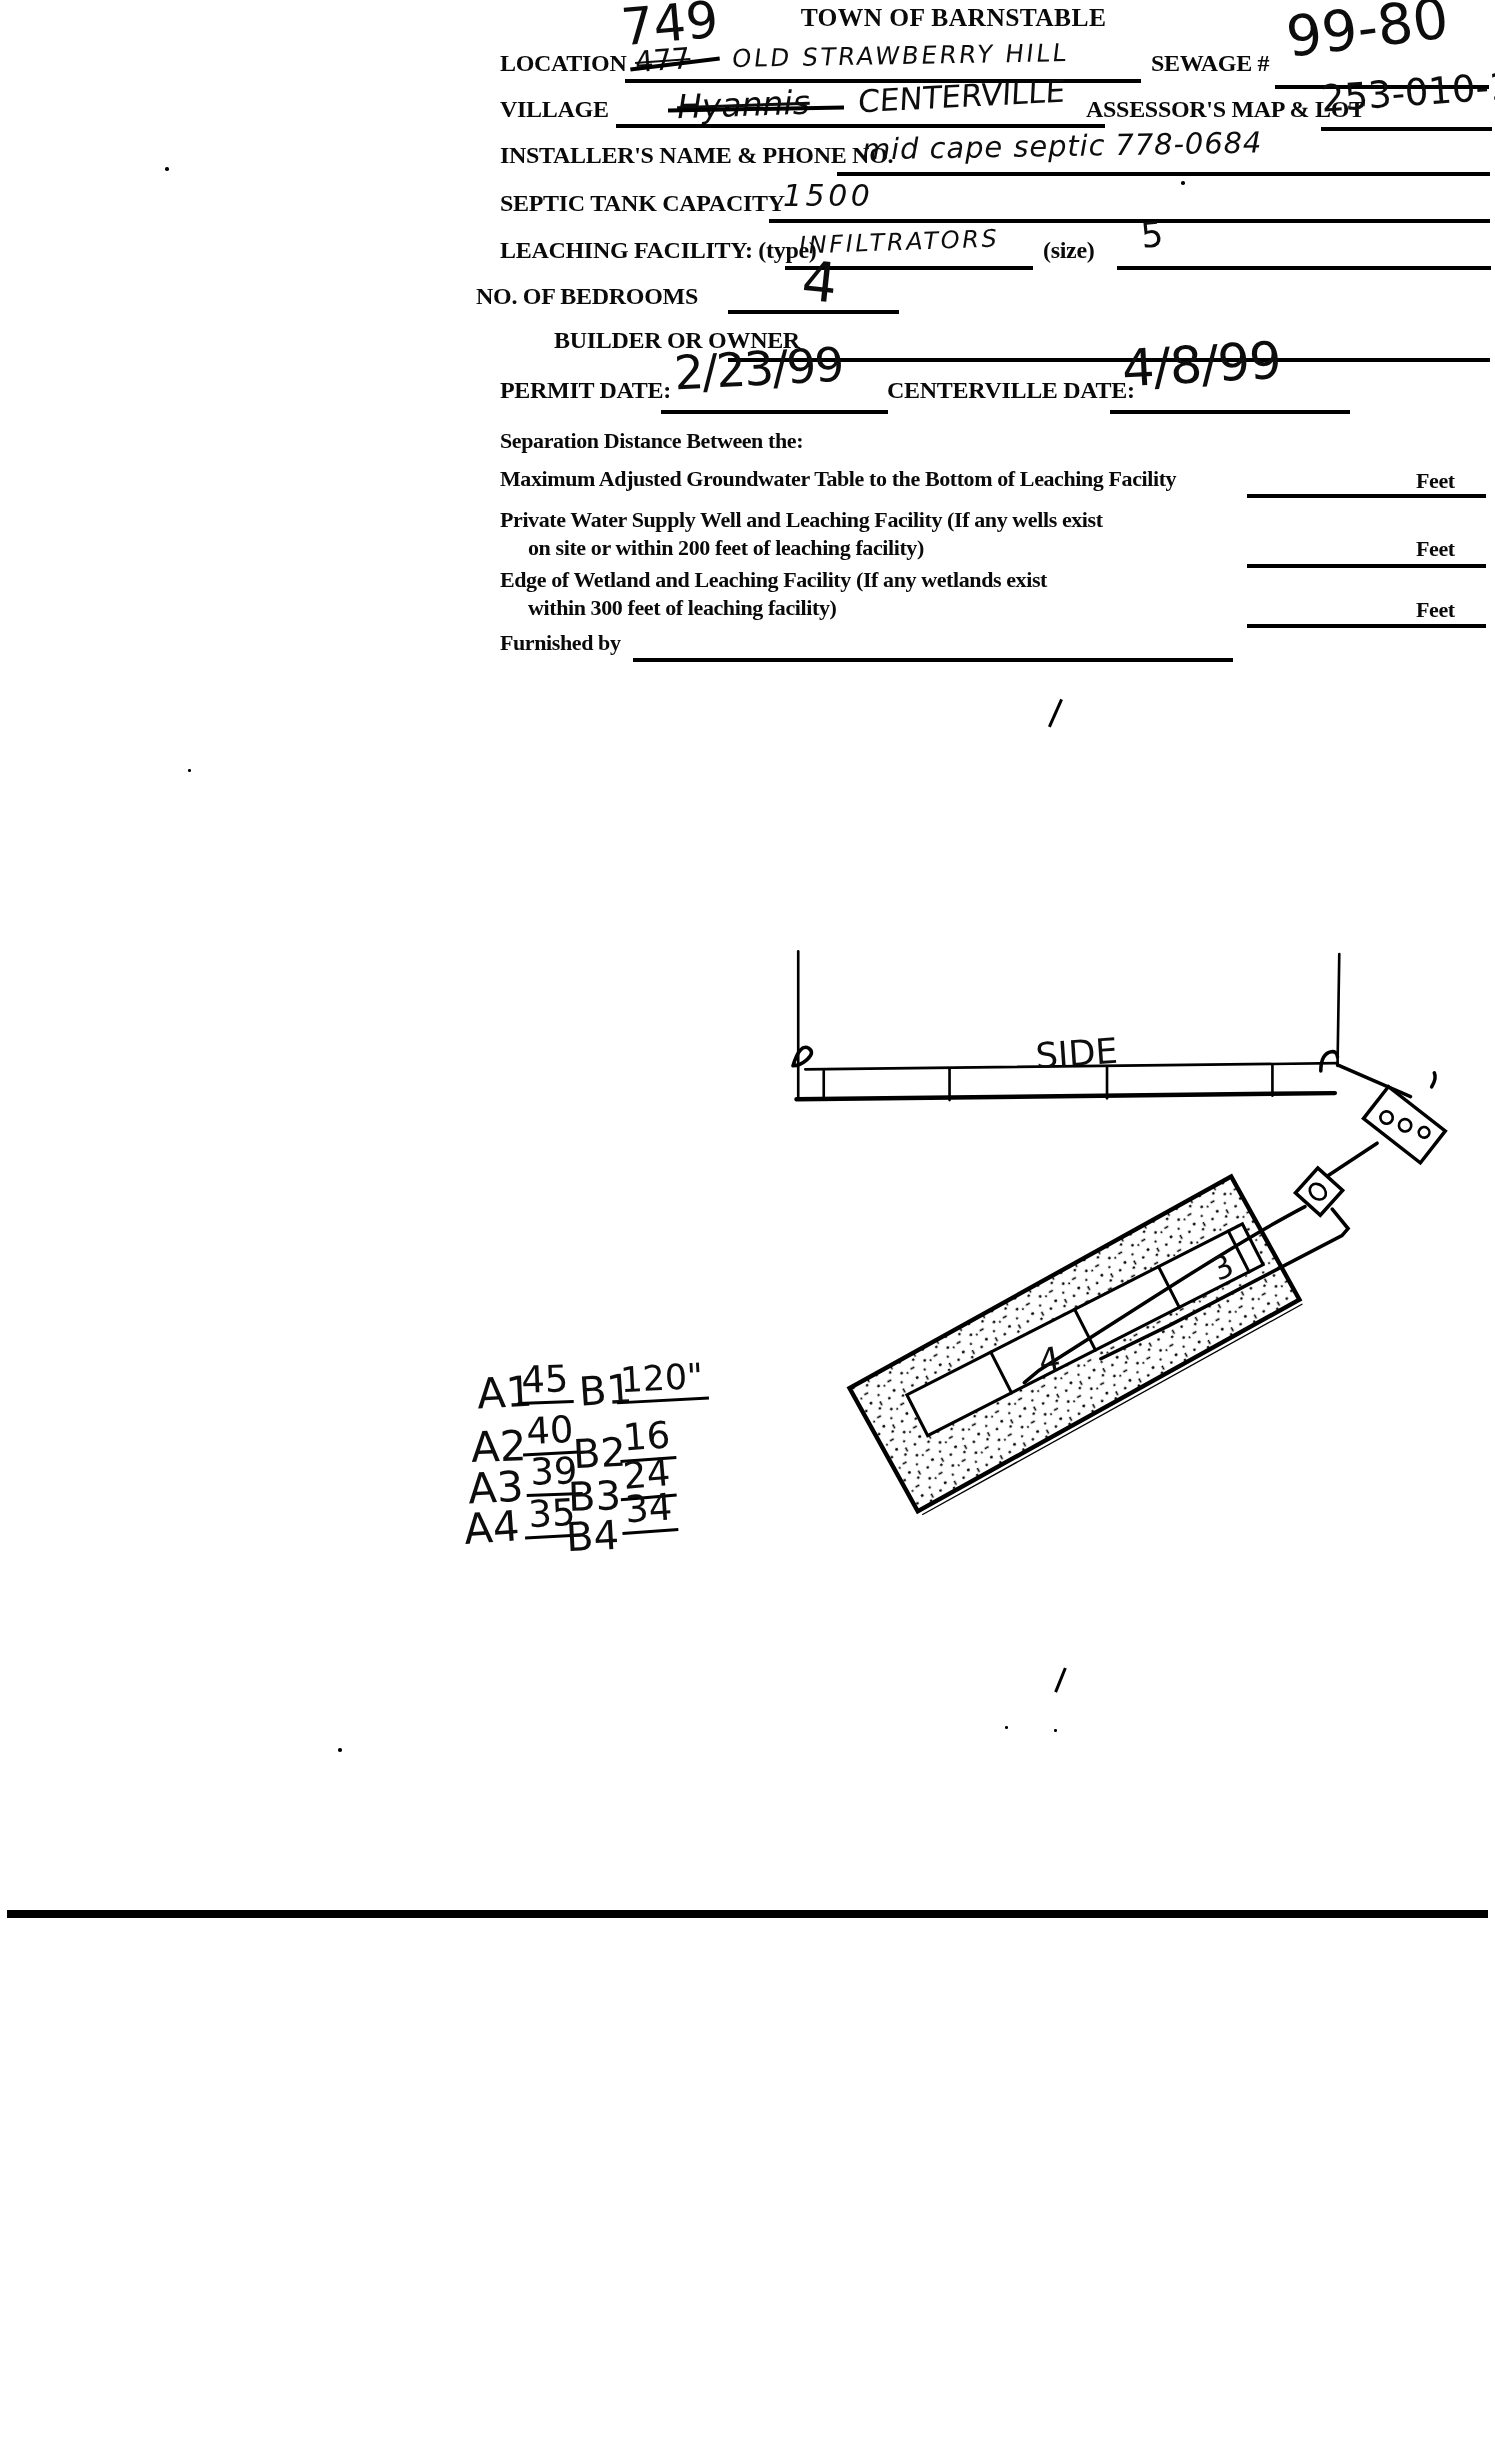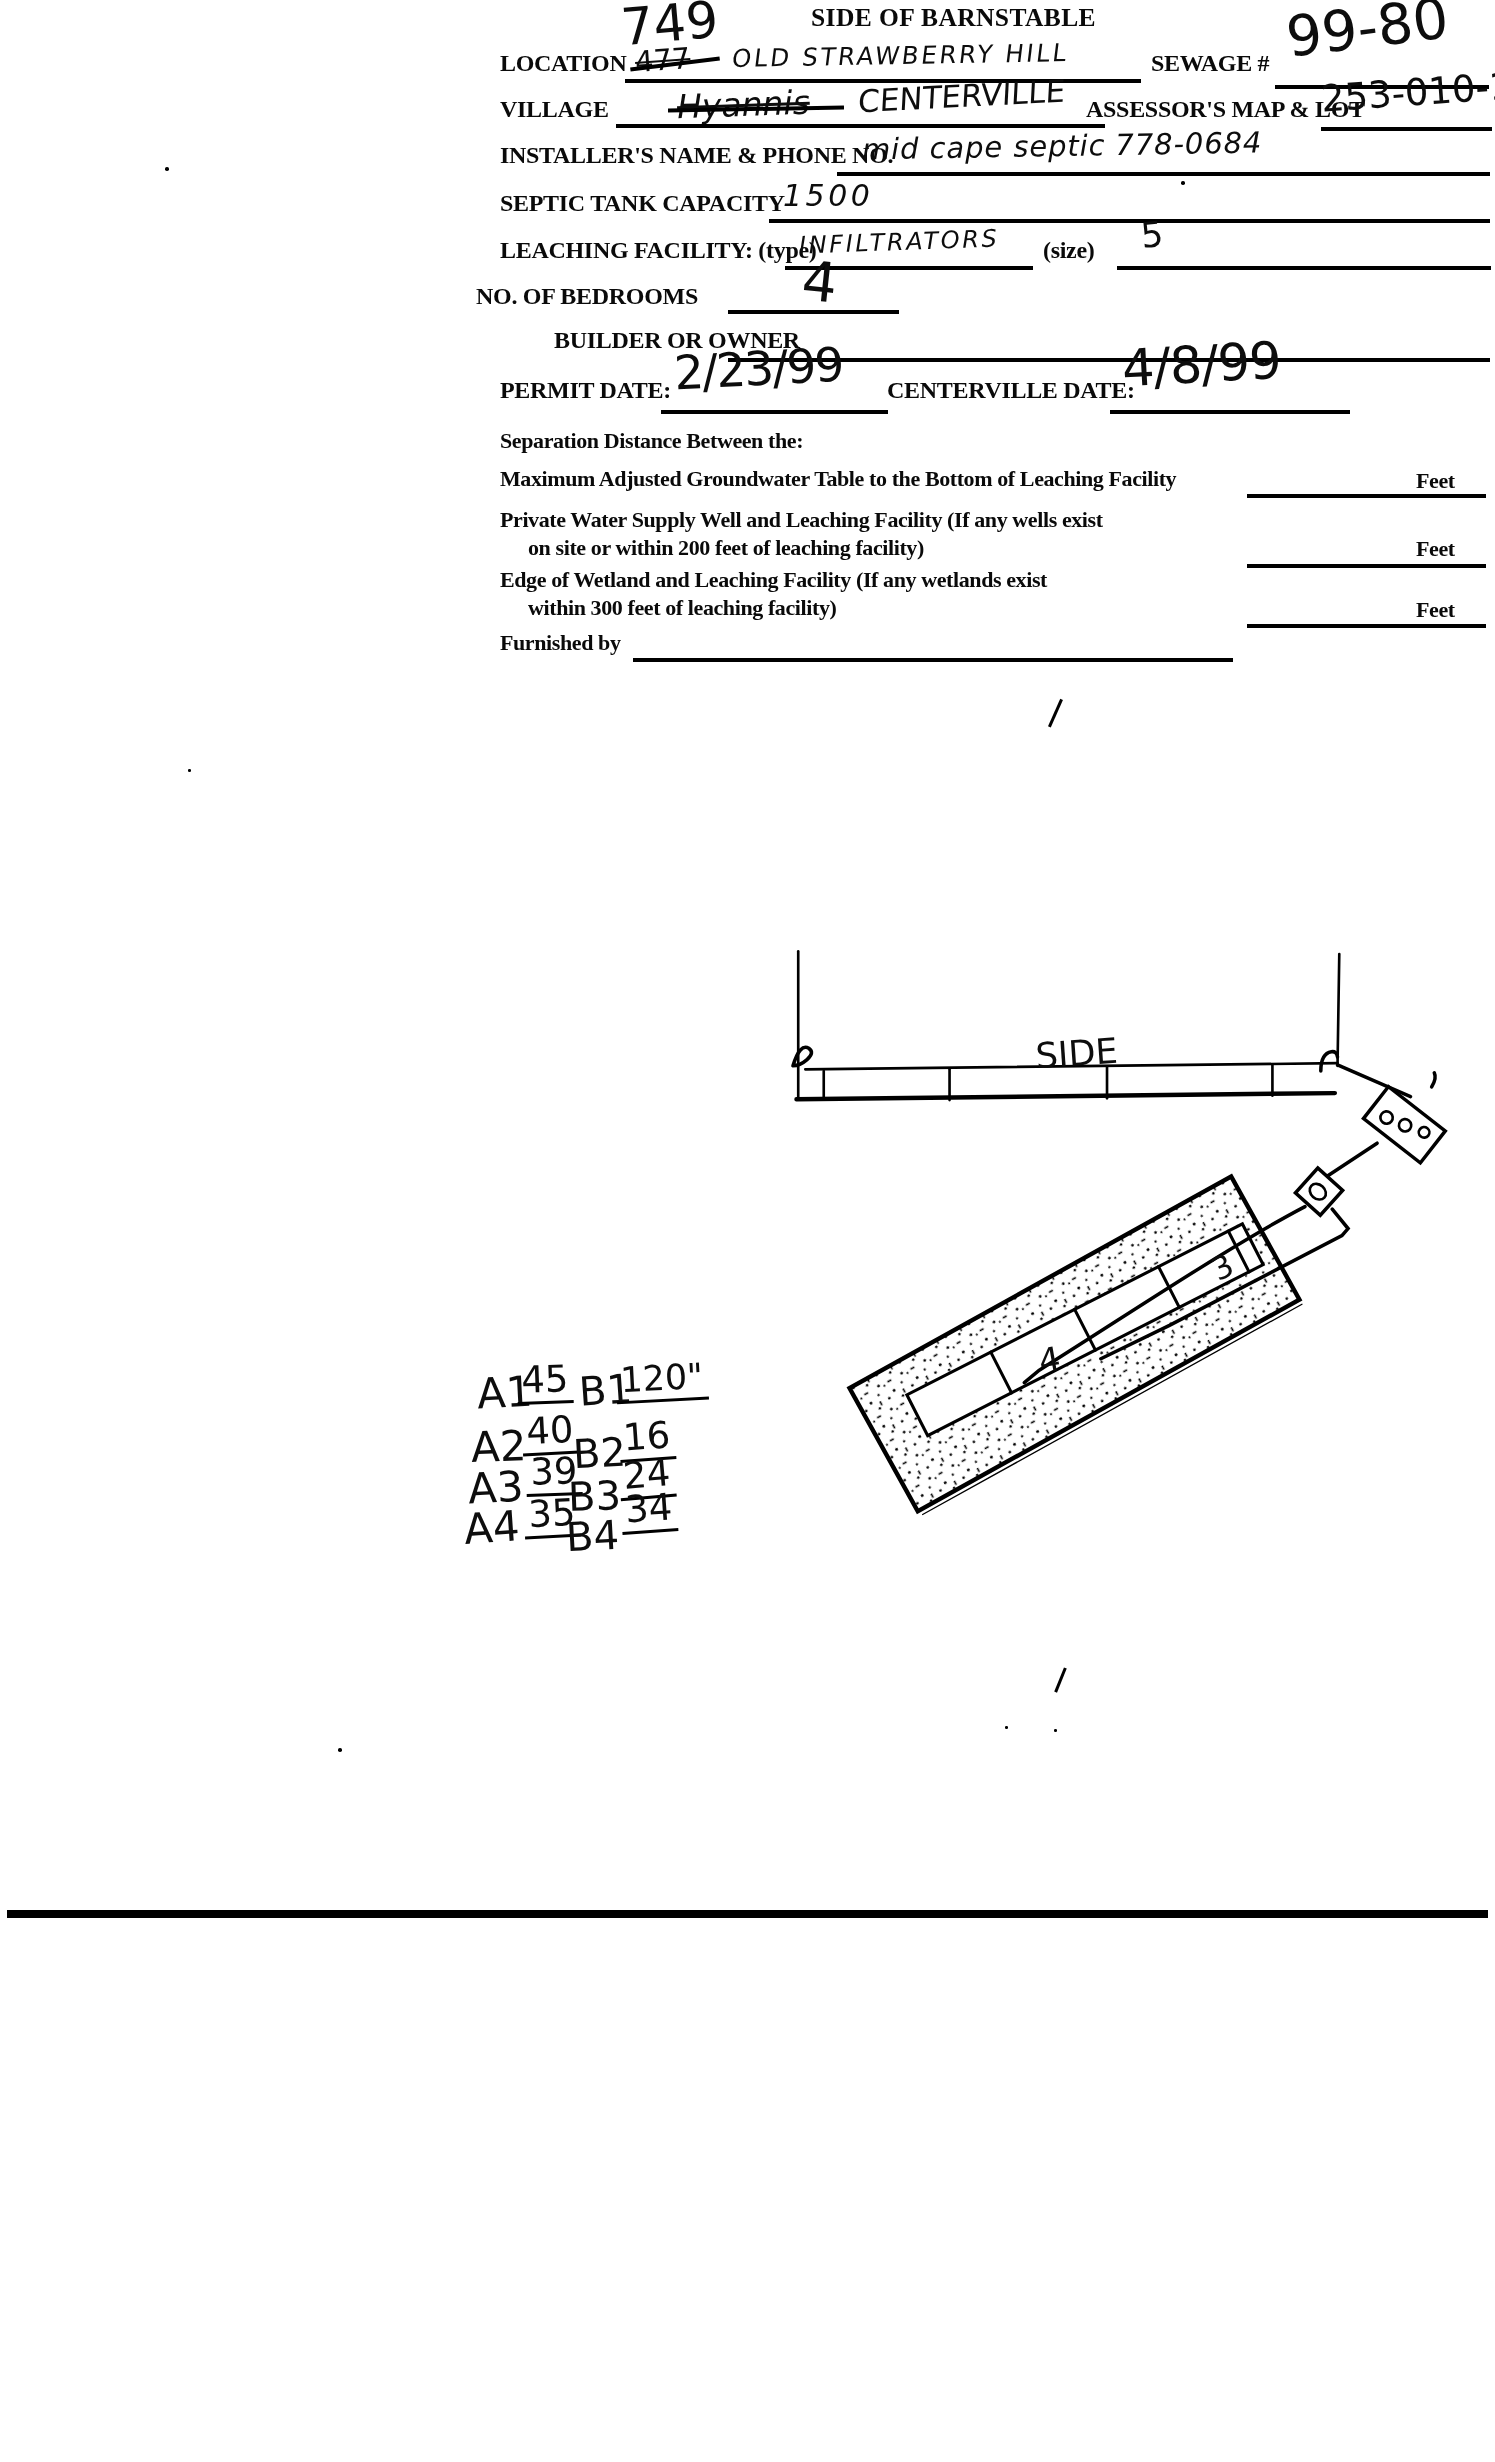--- a/index.html
+++ b/index.html
@@ -15,21 +15,21 @@
   .dot{position:absolute;background:#000;border-radius:50%;}
   .slash{position:absolute;background:#000;width:2.6px;}
   .strike{text-decoration:line-through;}
   .mval{border-bottom:3.5px solid #000;padding:0 4.4px 2.6px 4.4px;display:inline-block;}
   svg text{font-family:"DejaVu Sans",sans-serif;fill:#0d0d0d;}
   svg path,svg line,svg rect,svg ellipse{stroke-linecap:round;}
 </style>
 </head>
 <body>
 
-<div class="abs ttl" style="left:791px;top:2.6px;width:325px;">SIDE OF BARNSTABLE</div>
+<div class="abs ttl" style="left:791px;top:2.6px;width:325px;">TOWN OF BARNSTABLE</div>
 
 <div class="abs lbl" style="left:500px;top:50px;">LOCATION</div>
 <div class="abs hw" style="left:621px;top:-1.8px;font-size:51px;transform:rotate(-5deg);">749</div>
 <div class="abs hw strike" style="left:635px;top:46px;font-size:29px;transform:rotate(-4deg);">477</div>
 <div class="ln" style="left:630px;top:62px;width:90px;height:3.5px;transform:rotate(-7deg);"></div>
 <div class="abs hw" style="left:732px;top:44px;font-size:24.6px;letter-spacing:2.6px;transform:rotate(-1deg) skewX(-8deg);">OLD STRAWBERRY HILL</div>
 <div class="ln" style="left:625px;top:79px;width:516px;height:3.5px;"></div>
 <div class="abs lbl" style="left:1151px;top:50px;">SEWAGE #</div>
 <div class="abs hw" style="left:1286px;top:0px;font-size:56px;transform:rotate(-7deg);">99-80</div>
 <div class="ln" style="left:1275px;top:85px;width:214px;height:3.5px;"></div>

